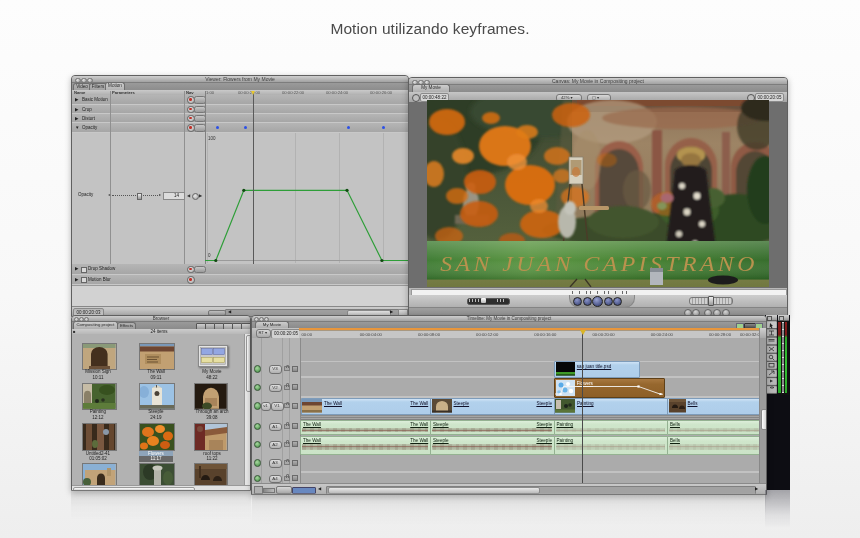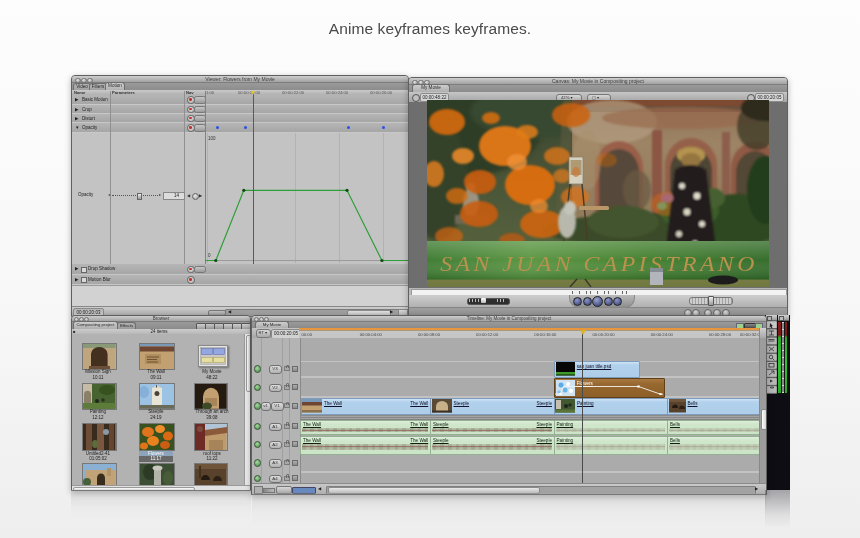--- a/index.html
+++ b/index.html
@@ -36,21 +36,21 @@
  background:radial-gradient(circle at 40% 35%,#a8d8a0,#3f8a3f);border:.5px solid #375737;}
 .lock{position:absolute;width:3.5px;height:3px;background:#a8a8a8;border:.5px solid #7a7a7a;border-radius:.5px;}
 .lock:before{content:"";position:absolute;left:.7px;top:-2.2px;width:1.8px;height:2.2px;border:.6px solid #6a6a6a;border-bottom:none;border-radius:1.5px 1.5px 0 0;}
 .htog{position:absolute;width:4px;height:4px;background:linear-gradient(180deg,#b0b0b0,#8a8a8a);border:.5px solid #6a6a6a;}
 .wave{background:
  repeating-linear-gradient(90deg,rgba(120,100,85,.22) 0,rgba(120,100,85,.22) .5px,rgba(170,158,142,.06) .5px,rgba(170,158,142,.06) 1.1px,rgba(105,88,72,.18) 1.1px,rgba(105,88,72,.18) 1.7px,rgba(175,162,146,.05) 1.7px,rgba(175,162,146,.05) 2.3px),
  linear-gradient(180deg,rgba(146,128,112,.28) 0,rgba(120,102,88,.42) 45%,rgba(120,102,88,.42) 55%,rgba(146,128,112,.28) 100%);}
 .wave:after{content:"";position:absolute;left:0;top:45%;width:100%;height:1px;background:rgba(135,80,70,.55);}
 </style></head>
 <body>
-<div class="a" style="left:0;top:0;width:860px;text-align:center;top:20px;font-size:15.5px;color:#4a4a4a;font-weight:500;letter-spacing:.1px;">Anime keyframes keyframes.</div>
+<div class="a" style="left:0;top:0;width:860px;text-align:center;top:20px;font-size:15.5px;color:#4a4a4a;font-weight:500;letter-spacing:.1px;">Motion utilizando keyframes.</div>
 
 <div class="win" id="viewer" style="left:71px;top:75px;width:336px;height:240px;">
  <div class="tbar">
       <span class="tt">Viewer: Flowers from My Movie</span>
   <span class="dt" style="left:3px;"></span>
       <span class="dt" style="left:9px;"></span>
       <span class="dt" style="left:15px;"></span>
     </div>
  <div class="tabrow" style="top:7px;height:8px;">
   <div class="tab" style="left:1px;width:16px;height:6px;padding-top:1.2px;background:linear-gradient(180deg,#b4b4b4,#9d9d9d);">Video</div>

